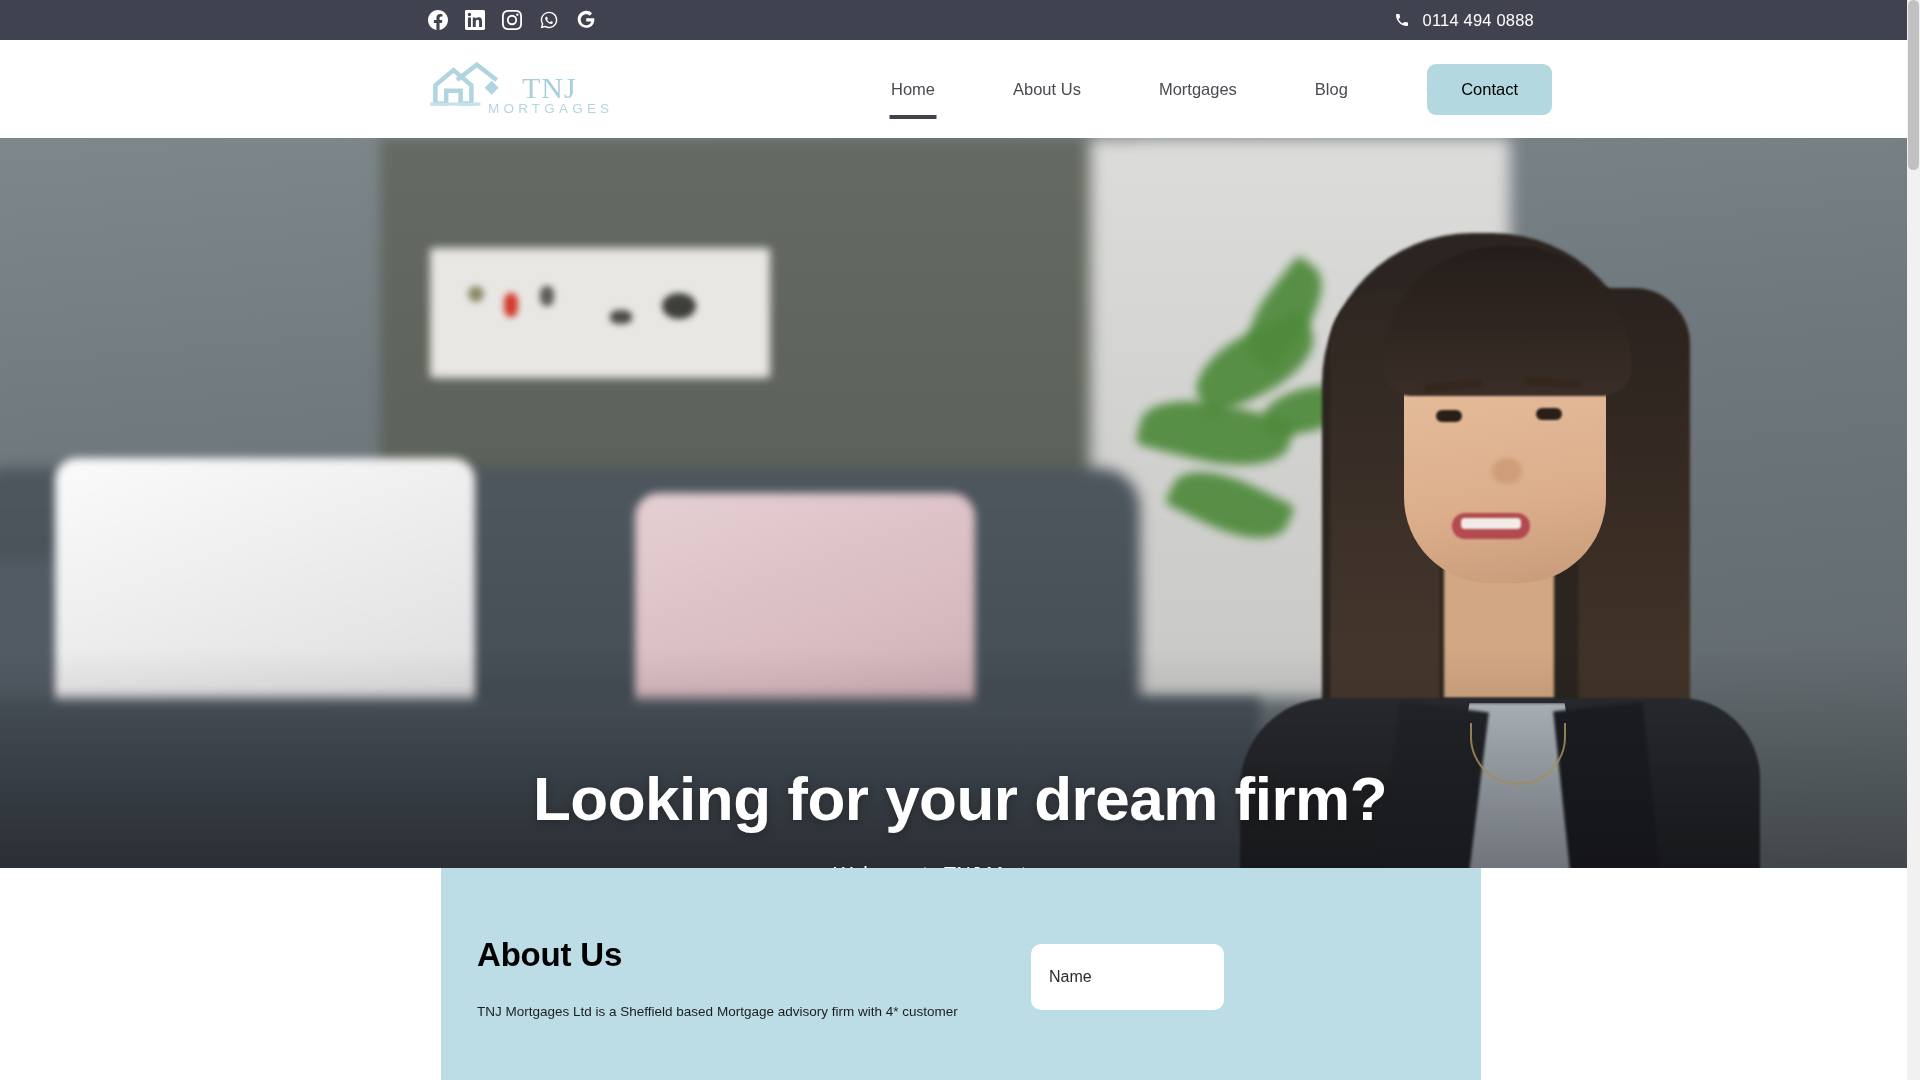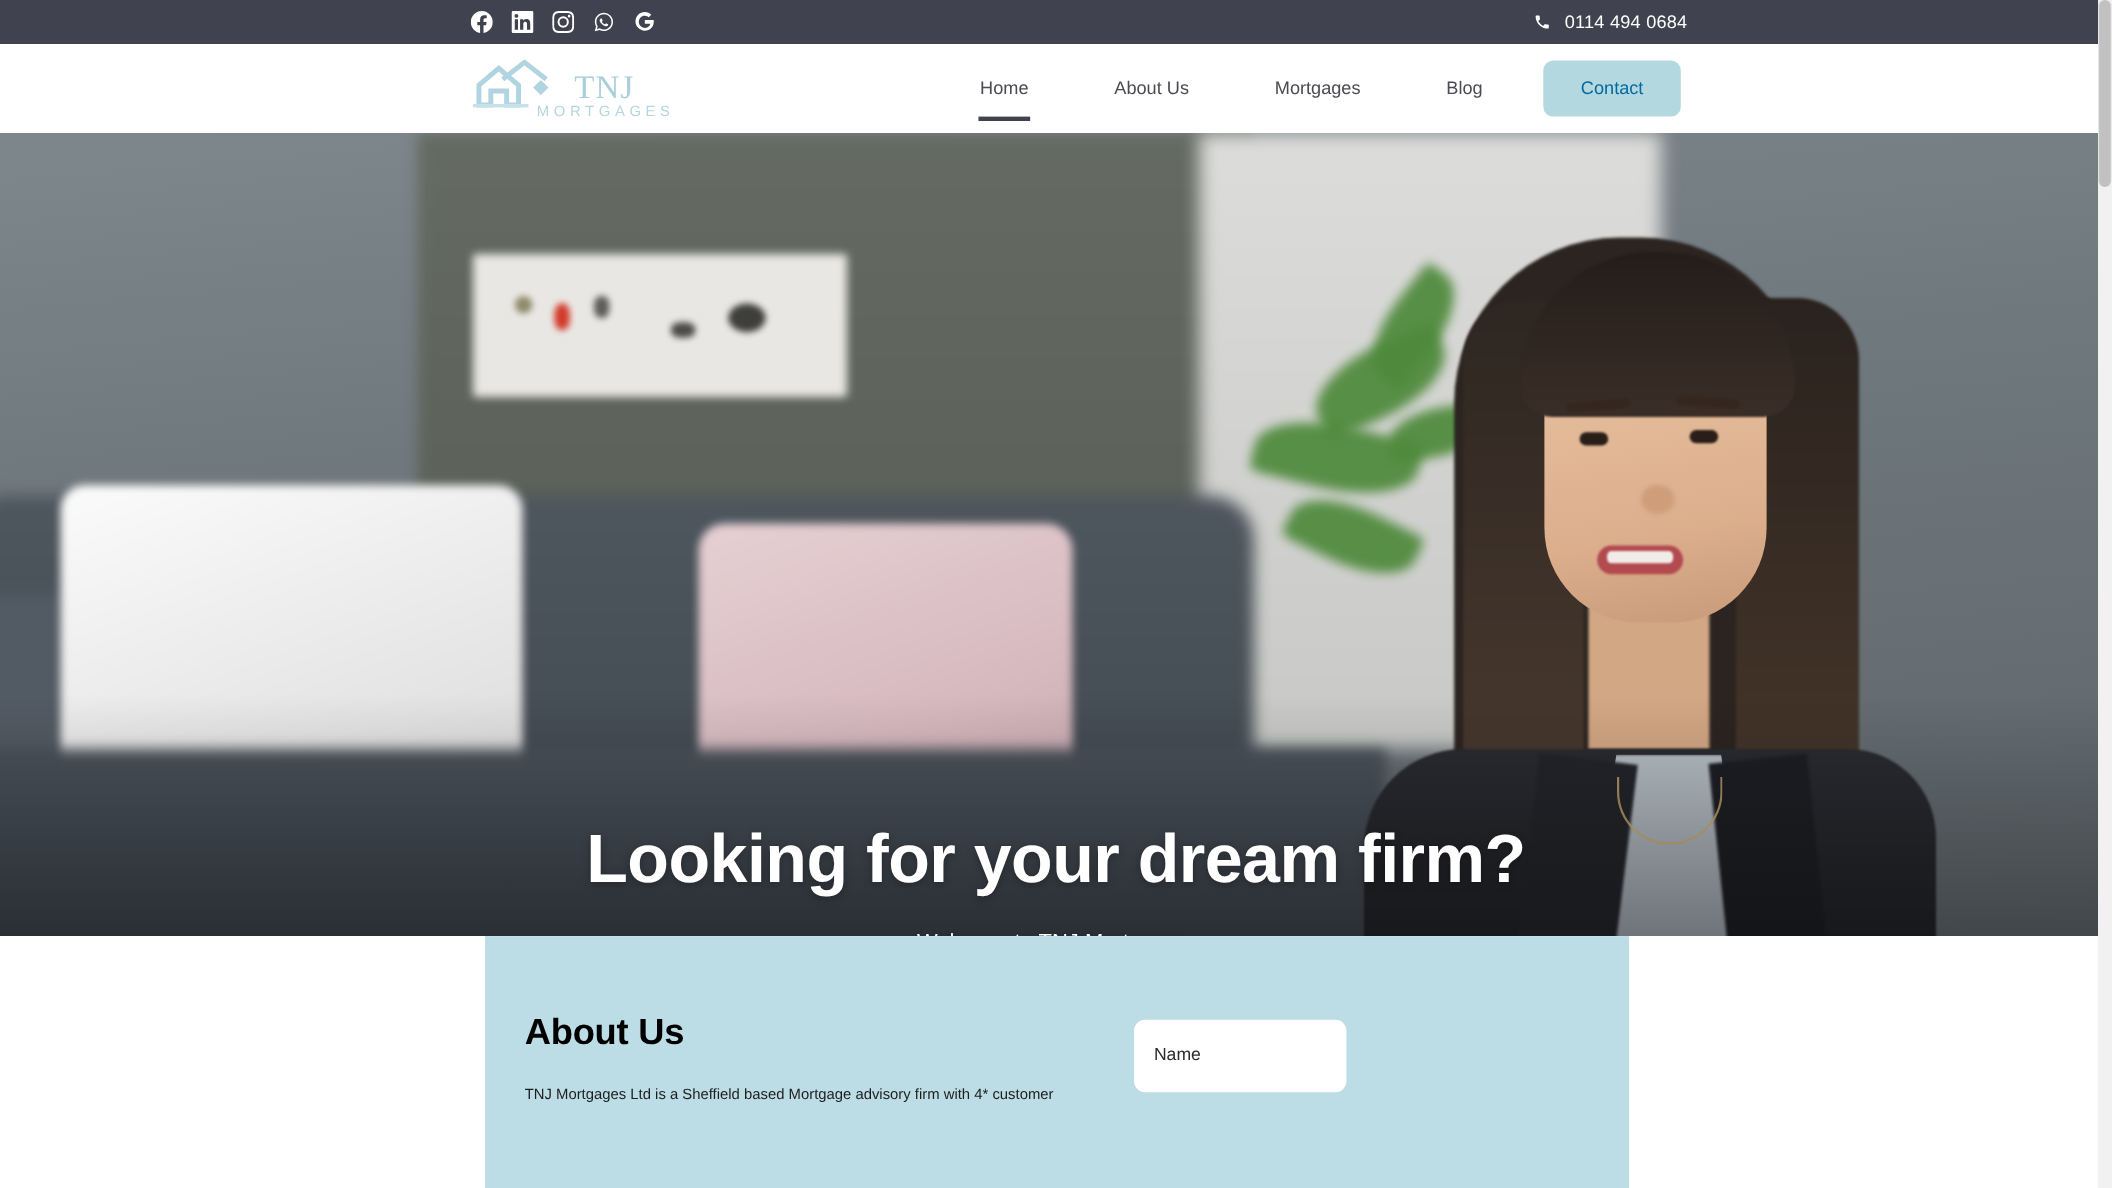--- a/index.html
+++ b/index.html
@@ -42,21 +42,21 @@
   .phone-block svg { width:16px; height:16px; fill:#ffffff; display:block; }
   .phone-num {
     color:#ffffff;
     font-size:16.5px;
     letter-spacing:.2px;
     white-space:nowrap;
   }
 
   
   .header {
-    height:81px;
+    height:98px;
     background:#ffffff;
     display:flex;
     align-items:center;
     position:relative;
     border-radius:14px;
   }
   .logo {
     position:absolute;
     left:430px;
     display:flex;
@@ -104,23 +104,23 @@
     position:absolute;
     left:50%;
     transform:translateX(-50%);
     bottom:-20px;
     width:47px;
     height:4px;
     background:#41424f;
   }
   .contact-btn {
     position:absolute;
-    right:392px;
+    right:368px;
     background:#b3d8e0;
-    color:#0369a1;
+    color:#000000;
     font-size:16.5px;
     border:none;
     border-radius:9px;
     padding:16px 34px;
     cursor:pointer;
     font-family:inherit;
   }
 
   
   .hero {
@@ -385,21 +385,21 @@
         <path d="M12.04 2C6.58 2 2.13 6.45 2.13 11.91c0 1.75.46 3.45 1.32 4.95L2 22l5.25-1.38a9.86 9.86 0 0 0 4.79 1.22h.01c5.46 0 9.91-4.45 9.91-9.91 0-2.65-1.03-5.14-2.9-7.01A9.82 9.82 0 0 0 12.04 2zm0 1.67c2.2 0 4.27.86 5.83 2.42a8.2 8.2 0 0 1 2.41 5.82c0 4.54-3.7 8.24-8.25 8.24a8.23 8.23 0 0 1-4.19-1.15l-.3-.18-3.12.82.83-3.04-.2-.31a8.18 8.18 0 0 1-1.26-4.38c0-4.54 3.7-8.24 8.25-8.24zm-3.2 4.45c-.15 0-.4.06-.61.28-.21.22-.8.78-.8 1.9s.82 2.2.93 2.36c.12.15 1.6 2.44 3.88 3.42.54.24.96.37 1.29.48.54.17 1.04.15 1.43.09.44-.07 1.34-.55 1.53-1.08.19-.53.19-.98.13-1.08-.06-.09-.21-.15-.44-.26-.22-.12-1.33-.66-1.54-.73-.2-.08-.36-.12-.51.11-.15.23-.58.73-.71.88-.13.15-.26.17-.49.06-.22-.12-.94-.35-1.79-1.11-.66-.59-1.11-1.32-1.24-1.54-.13-.23-.01-.35.1-.46.1-.1.22-.26.33-.39.11-.13.15-.23.22-.38.08-.15.04-.28-.02-.4-.06-.11-.51-1.23-.7-1.68-.18-.44-.37-.38-.51-.39h-.44z"></path>
       </svg>
     <svg class="sicon" viewBox="0 0 24 24">
         <path d="M12.24 10.29v3.62h5.99c-.24 1.54-1.8 4.53-5.99 4.53-3.6 0-6.54-2.98-6.54-6.65s2.94-6.65 6.54-6.65c2.05 0 3.42.87 4.2 1.62l2.86-2.76C17.46 1.97 15.1 1 12.24 1 6.6 1 2.03 5.57 2.03 11.21S6.6 21.42 12.24 21.42c5.88 0 9.78-4.13 9.78-9.95 0-.67-.07-1.18-.16-1.68h-9.62z"></path>
       </svg>
   </div>
   <div class="phone-block">
     <svg viewBox="0 0 24 24">
         <path d="M6.62 10.79a15.05 15.05 0 0 0 6.59 6.59l2.2-2.2c.27-.27.67-.36 1.02-.24 1.12.37 2.33.57 3.57.57.55 0 1 .45 1 1V20c0 .55-.45 1-1 1-9.39 0-17-7.61-17-17 0-.55.45-1 1-1h3.5c.55 0 1 .45 1 1 0 1.25.2 2.45.57 3.57.11.35.03.74-.25 1.02l-2.2 2.2z"></path>
       </svg>
-    <span class="phone-num">0114 494 0684</span>
+    <span class="phone-num">0114 494 0888</span>
   </div>
 </div>
 
 <div class="header">
   <div class="logo">
     <div class="logo-top">
       <svg class="logo-house" viewBox="0 0 100 50">
         <path d="M6 46 L6 26 L26 9 L46 26 L46 46 L34 46 L34 32 L18 32 L18 46 Z" fill="none" stroke="#b0d5e0" stroke-width="5"></path>
         <path d="M30 20 L52 3 L74 20" fill="none" stroke="#b0d5e0" stroke-width="5"></path>
         <rect x="0" y="45" width="56" height="3.5" fill="#c7e1ea"></rect>

